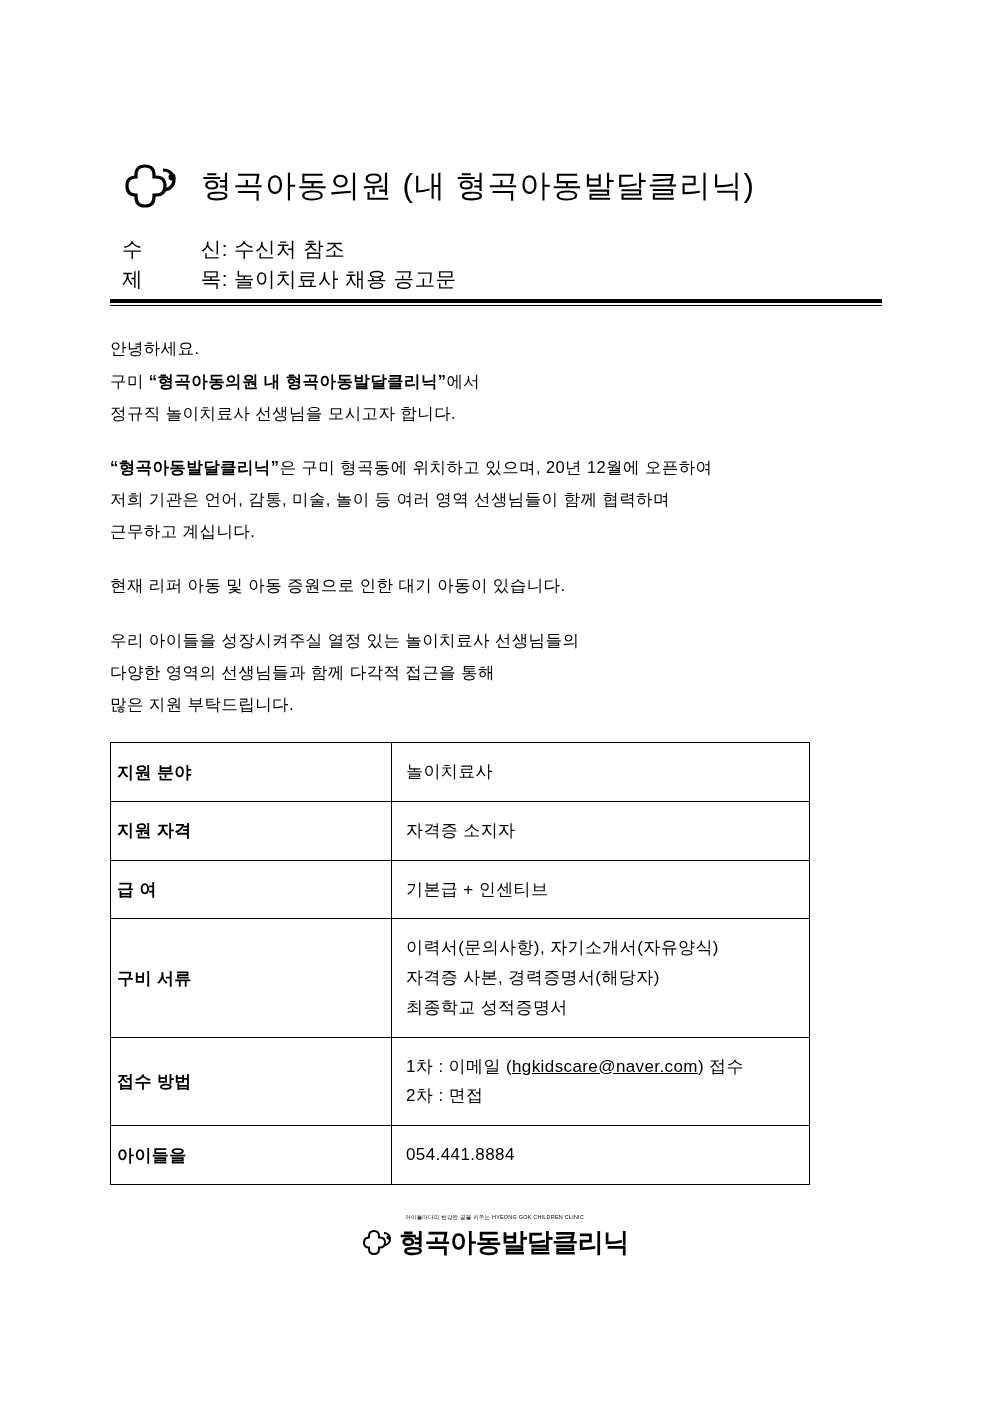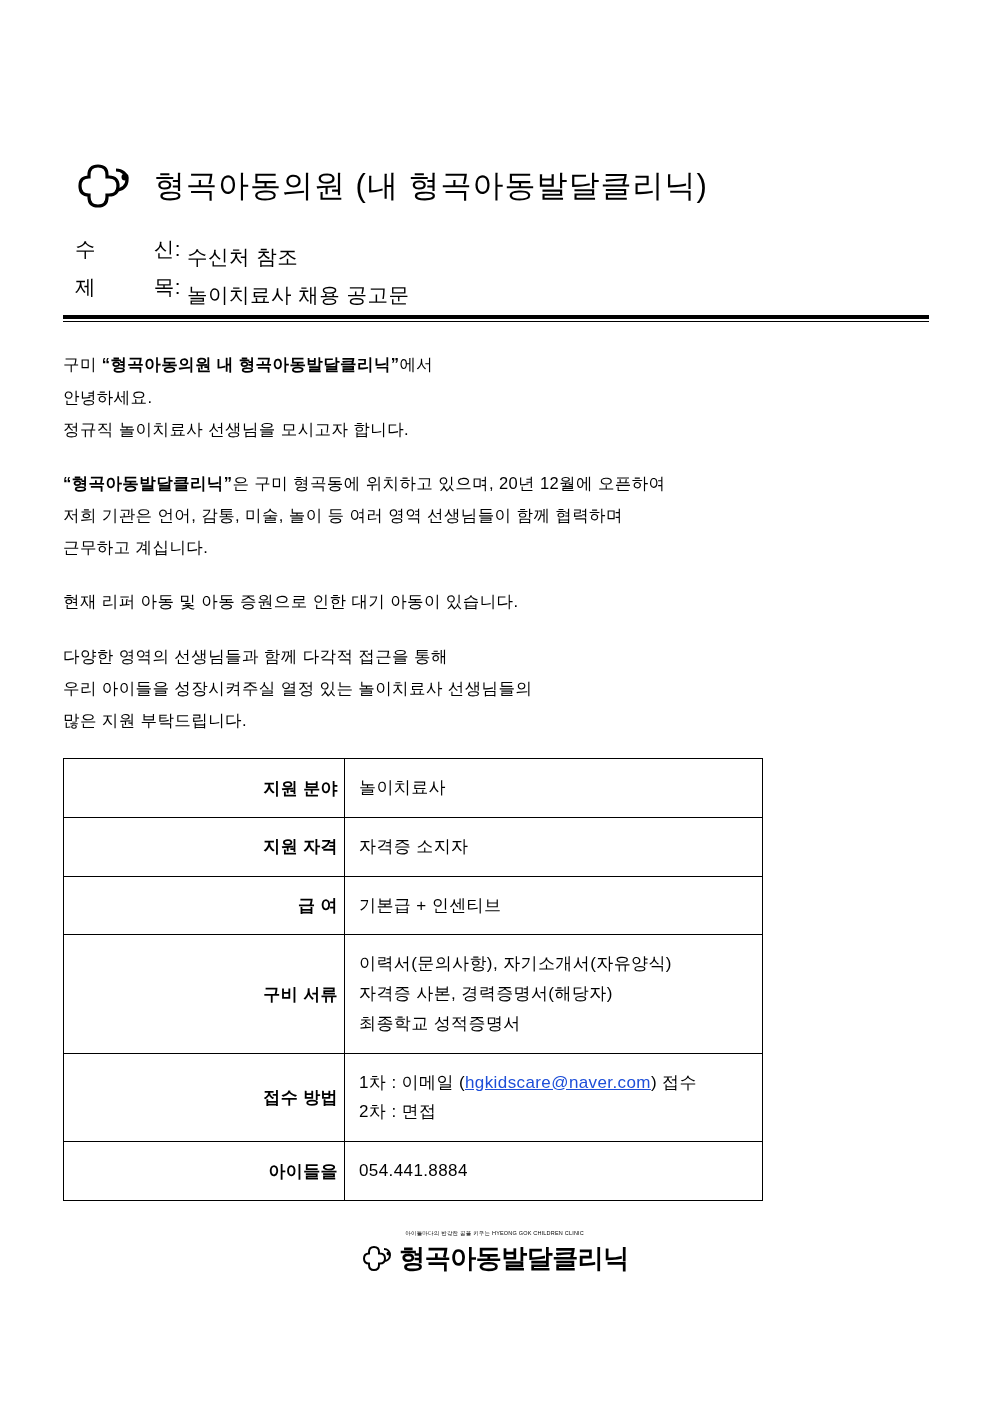--- a/index.html
+++ b/index.html
@@ -13,21 +13,21 @@
     font-family: "Liberation Sans", sans-serif;
     color: #000000;
     position: relative;
     overflow: hidden;
   }
   .page {
     position: relative;
     width: 992px;
     height: 1403px;
     box-sizing: border-box;
-    padding: 0 63px;
+    padding: 0 110px;
   }
 
   
   .doc-header {
     display: flex;
     align-items: center;
     padding-top: 160px;
     padding-left: 15px;
   }
   .logo-mark {
@@ -55,21 +55,21 @@
   }
   .addr-label {
     width: 112px;
     flex: 0 0 auto;
     display: flex;
     justify-content: space-between;
     padding-right: 6px;
     box-sizing: border-box;
   }
   .addr-label span { display: inline-block; }
-  .addr-value { white-space: nowrap; margin-top: 8px; }
+  .addr-value { white-space: nowrap; }
 
   .rule-thick {
     margin-top: 6px;
     height: 4px;
     background: #000;
   }
   .rule-thin {
     margin-top: 2px;
     height: 1px;
     background: #000;
@@ -98,32 +98,32 @@
     table-layout: fixed;
   }
   table.info-table td {
     border: 1.4px solid #000;
     font-size: 17px;
     letter-spacing: 0.4px;
     vertical-align: middle;
   }
   td.k {
     width: 268px;
-    text-align: right;
+    text-align: left;
     font-weight: bold;
     padding: 14px 6px;
     letter-spacing: 2px;
   }
   td.v {
     padding: 14px 14px;
     line-height: 1.75;
   }
   td.v .line { display: block; }
   .mail-link {
-    color: #1d4ed8;
+    color: #000000;
     text-decoration: underline;
   }
 
   
   .footer {
     margin-top: 40px;
     display: flex;
     justify-content: center;
     align-items: flex-end;
   }
@@ -186,38 +186,38 @@
           <span>목:</span>
         </span>
       <span class="addr-value">놀이치료사 채용 공고문</span>
     </div>
   </div>
 
   <div class="rule-thick"></div>
   <div class="rule-thin"></div>
 
   <div class="body-text">
+    <p>안녕하세요.</p>
     <p><span>구미 </span><span class="b">“형곡아동의원 내 형곡아동발달클리닉”</span><span>에서</span></p>
-    <p>안녕하세요.</p>
     <p>정규직 놀이치료사 선생님을 모시고자 합니다.</p>
 
     <div class="spacer"></div>
 
     <p><span class="b">“형곡아동발달클리닉”</span><span>은 구미 형곡동에 위치하고 있으며, 20년 12월에 오픈하여</span></p>
     <p>저희 기관은 언어, 감통, 미술, 놀이 등 여러 영역 선생님들이 함께 협력하며</p>
     <p>근무하고 계십니다.</p>
 
     <div class="spacer"></div>
 
     <p>현재 리퍼 아동 및 아동 증원으로 인한 대기 아동이 있습니다.</p>
 
     <div class="spacer"></div>
 
+    <p>우리 아이들을 성장시켜주실 열정 있는 놀이치료사 선생님들의</p>
     <p>다양한 영역의 선생님들과 함께 다각적 접근을 통해</p>
-    <p>우리 아이들을 성장시켜주실 열정 있는 놀이치료사 선생님들의</p>
     <p>많은 지원 부탁드립니다.</p>
   </div>
 
   <table class="info-table">
     <tbody>
       <tr>
         <td class="k">지원 분야</td>
         <td class="v">놀이치료사</td>
       </tr>
       <tr>

